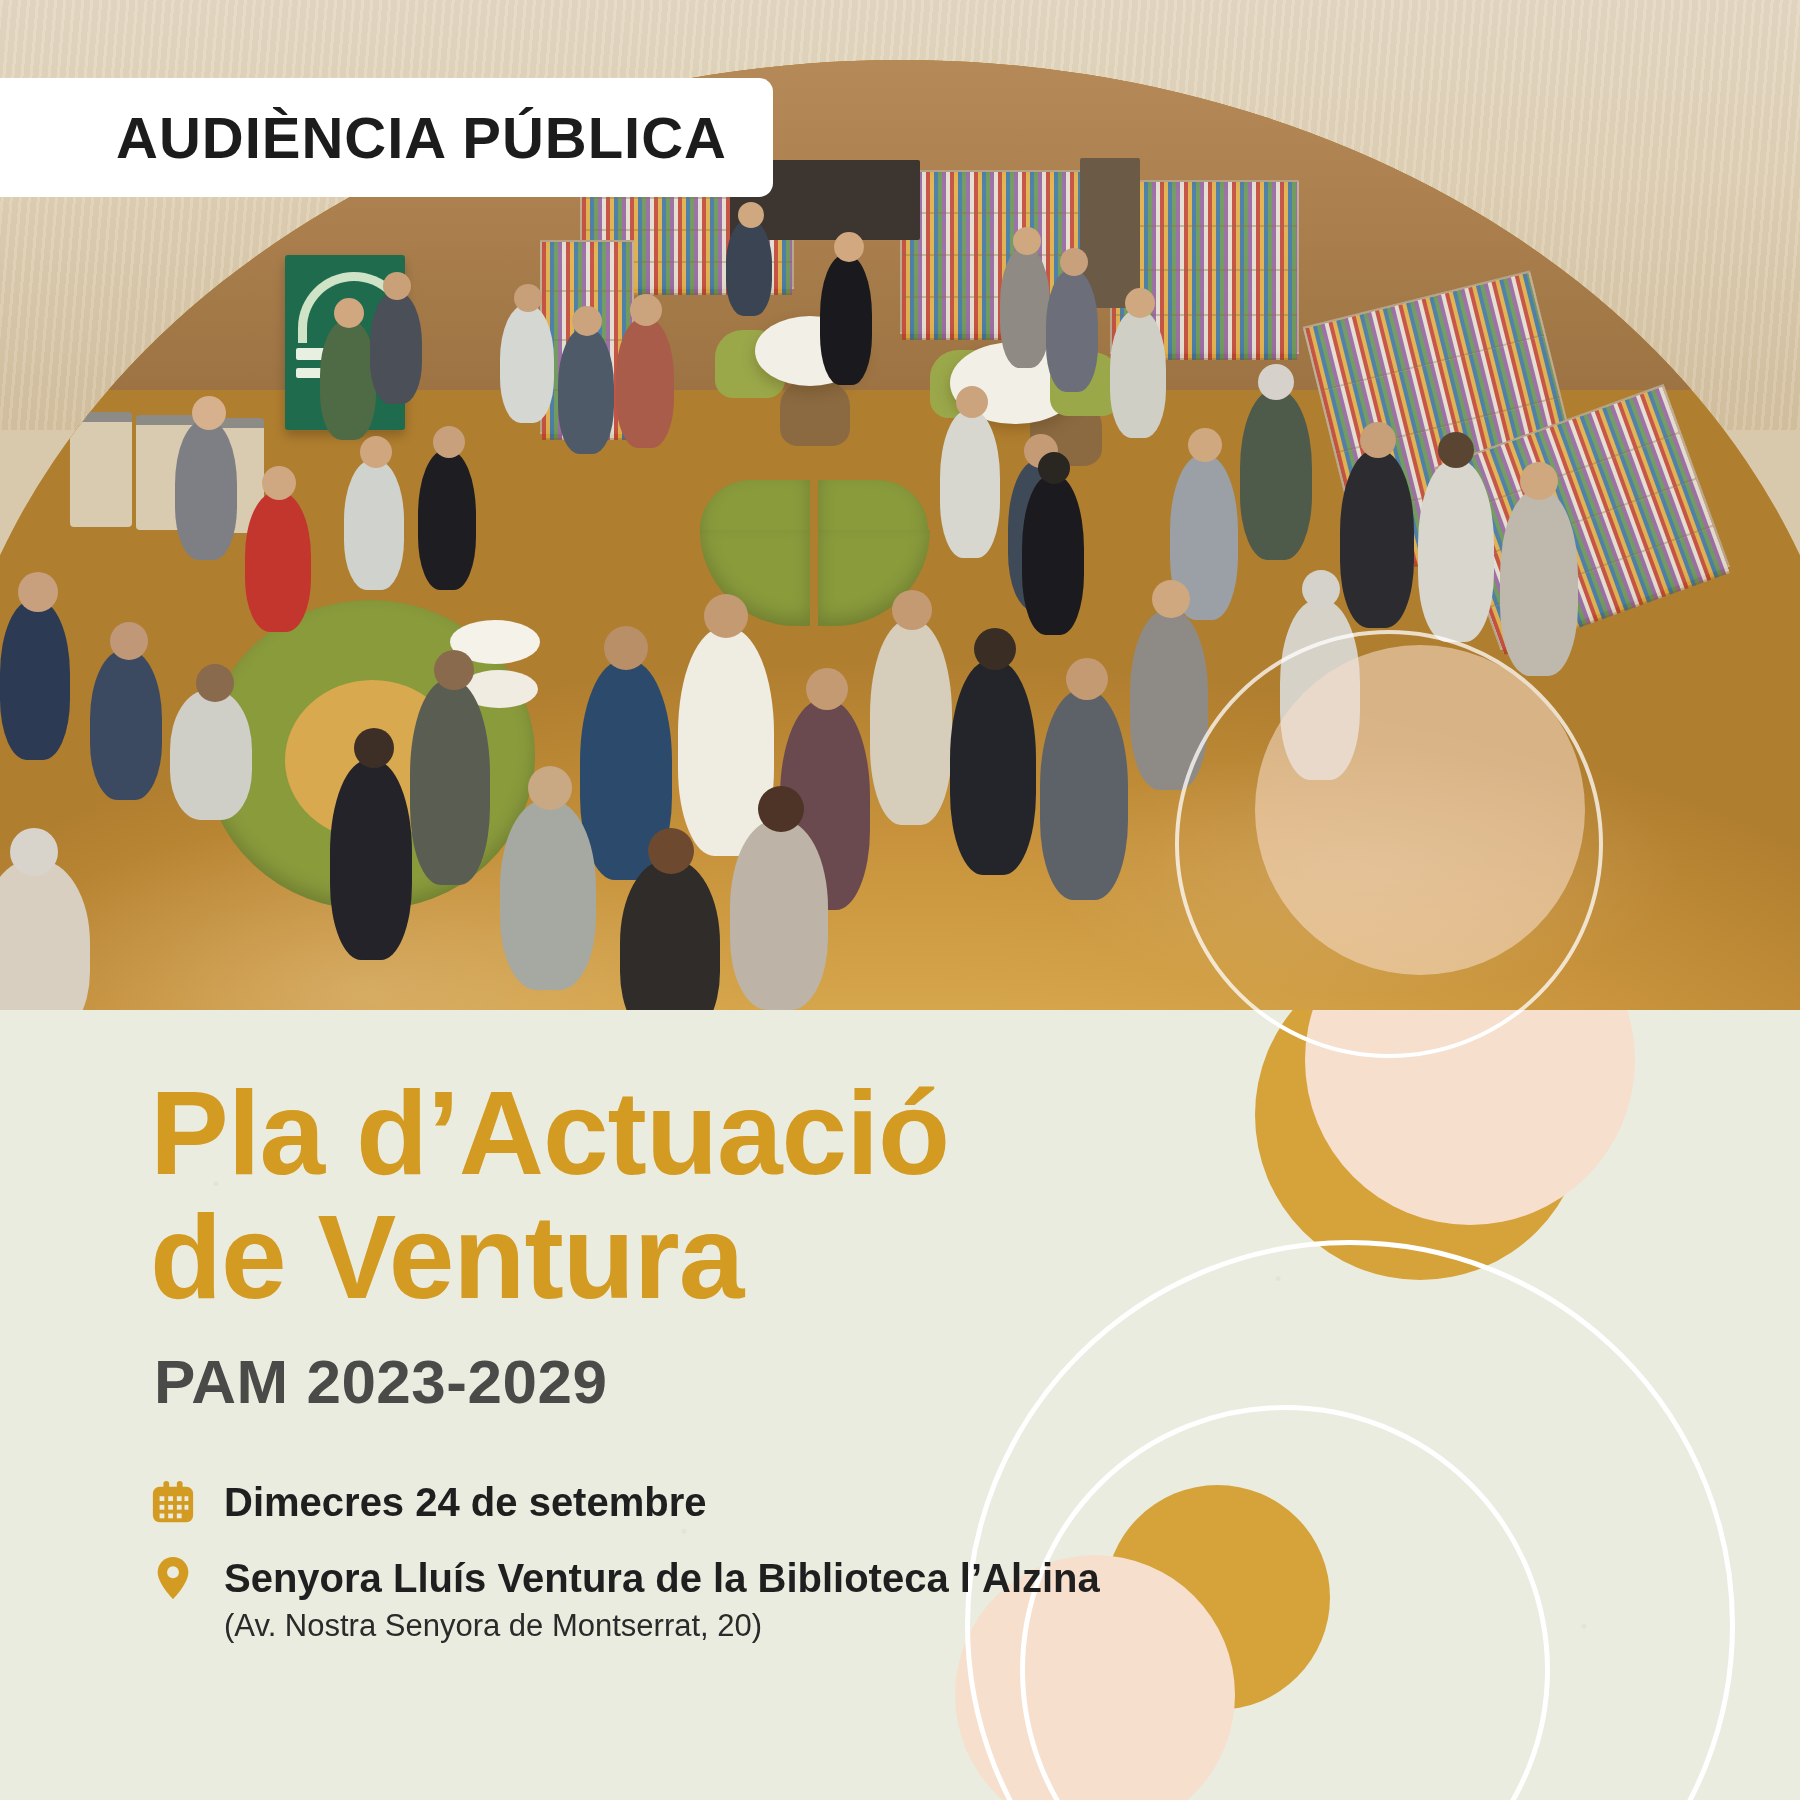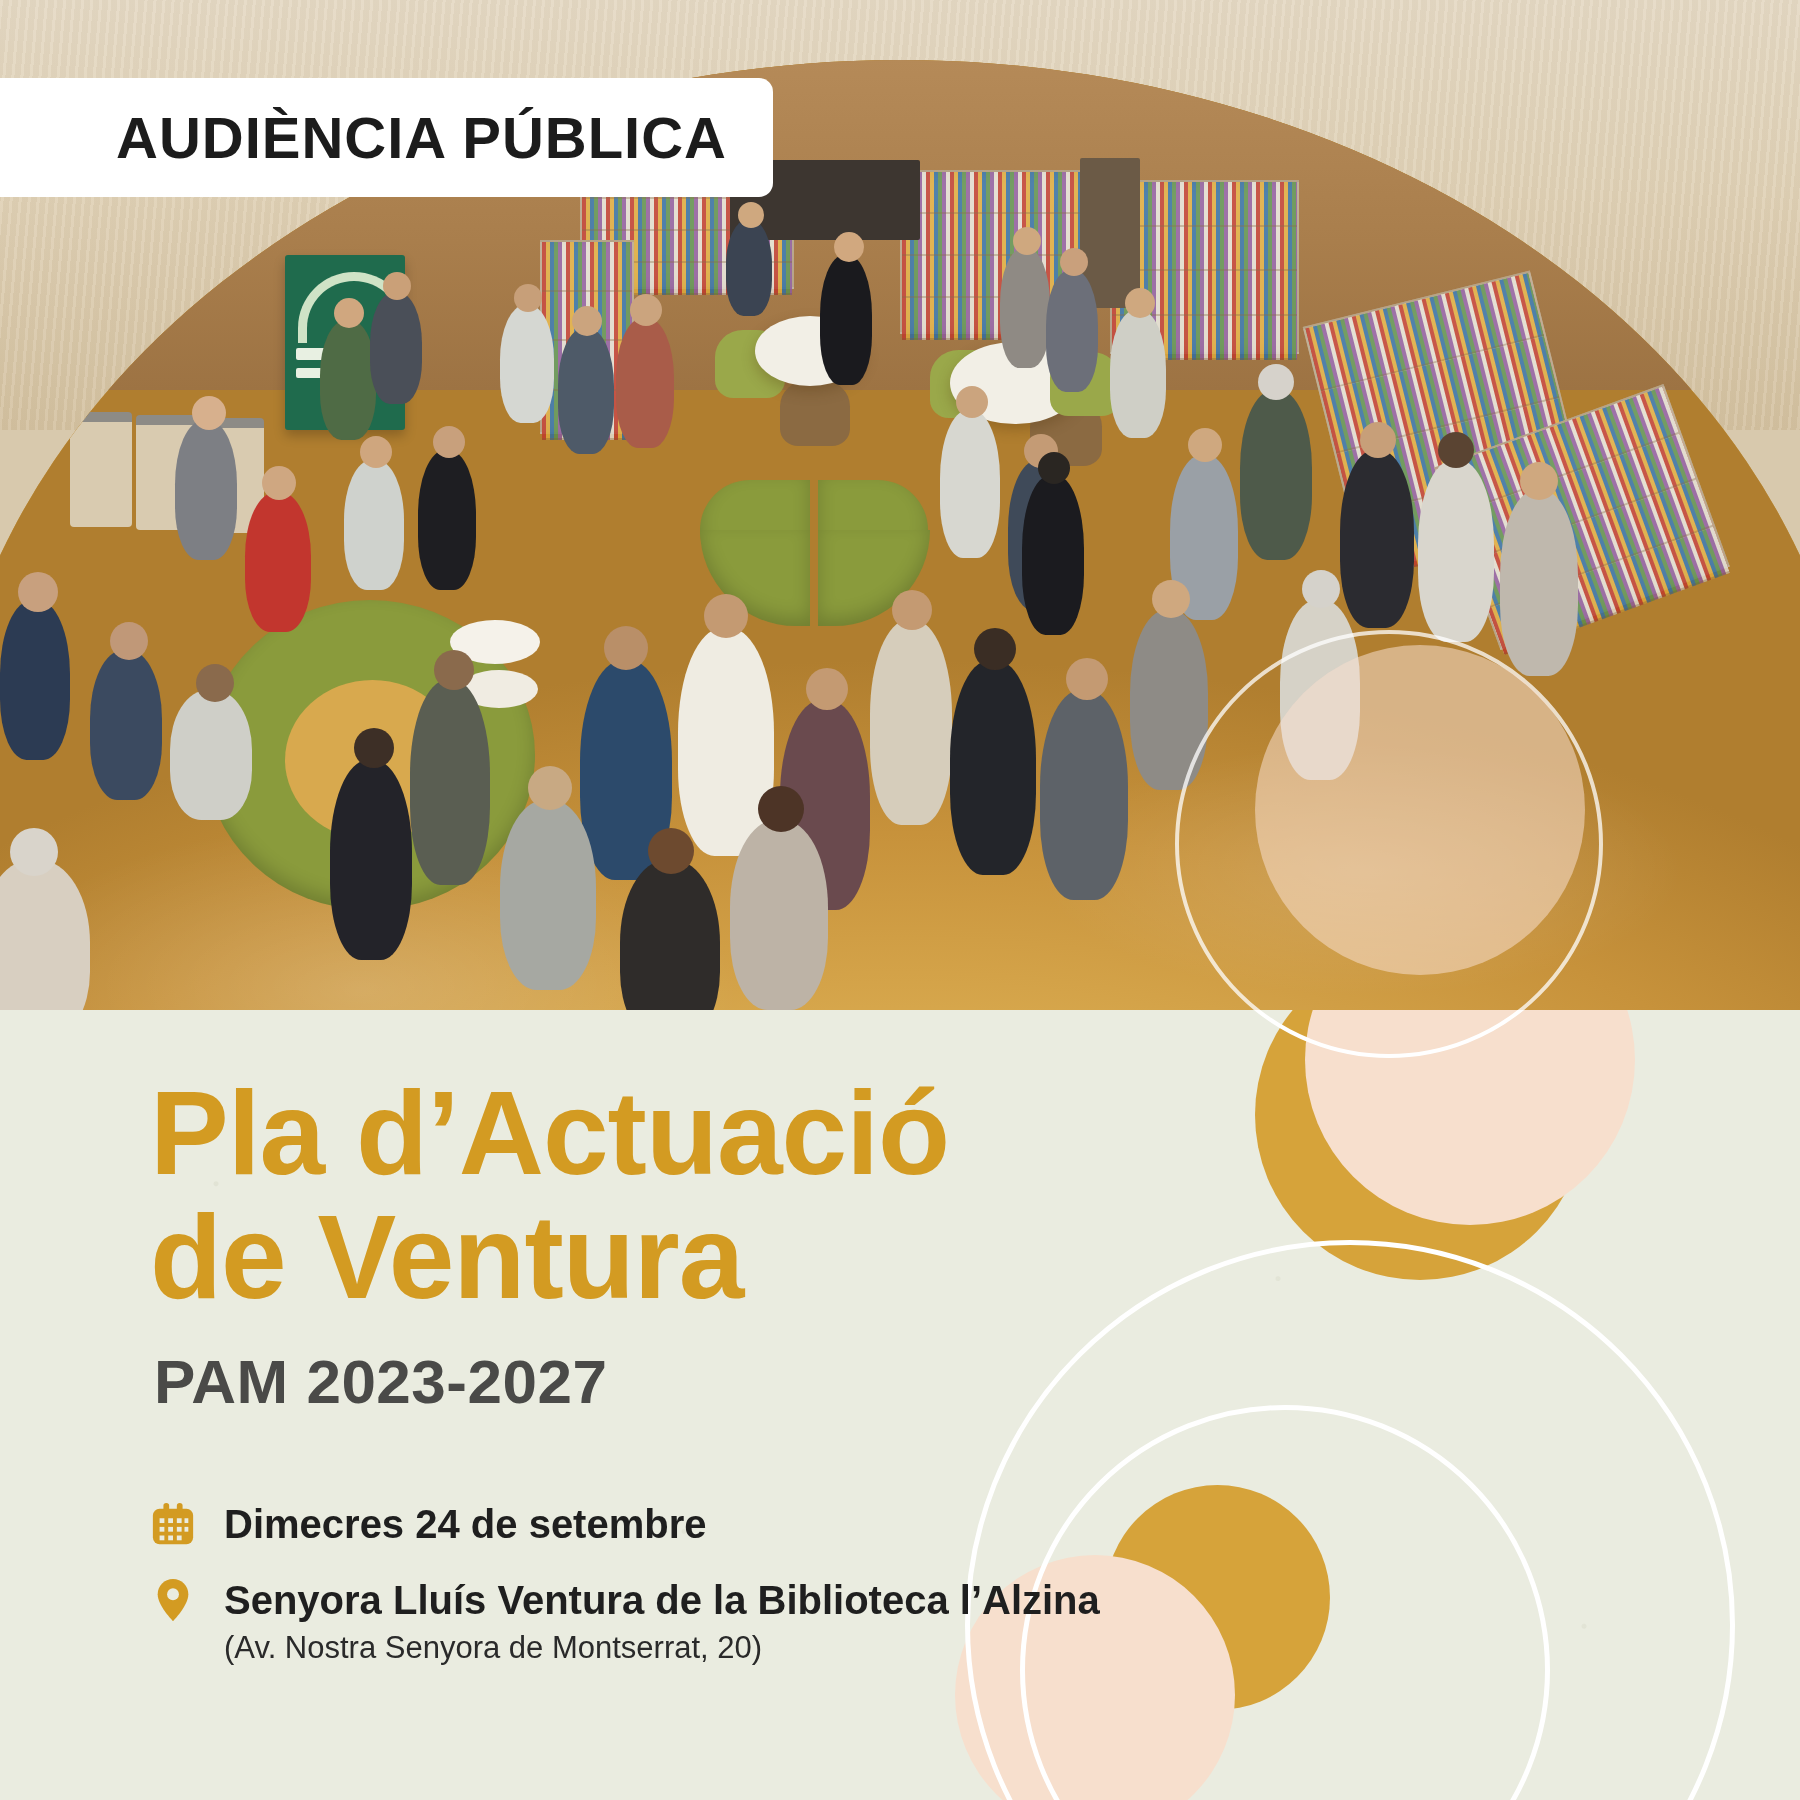--- a/index.html
+++ b/index.html
@@ -162,21 +162,21 @@
     letter-spacing: -1px;
   }
   .subtitle{
     font-size: 62px;
     font-weight: 700;
     color: #4a4a48;
     margin: 26px 0 0 4px;
     letter-spacing: 0.5px;
   }
   .details{
-    margin-top: 82px;
+    margin-top: 60px;
   }
   .row{
     display:flex;
     align-items:flex-start;
     margin-bottom: 26px;
   }
   .ico{
     width: 46px;
     height: 46px;
     flex: 0 0 46px;
@@ -411,21 +411,21 @@
     <div class="deco" style="left:1105px;top:475px;width:225px;height:225px;background:#d6a33a;"></div>
     <div class="deco" style="left:955px;top:545px;width:280px;height:280px;background:#f7dfcd;"></div>
     <div class="deco" style="left:965px;top:230px;width:760px;height:760px;border:5px solid #ffffff;"></div>
     <div class="deco" style="left:1020px;top:395px;width:520px;height:520px;border:5px solid #ffffff;"></div>
 
     <div class="content">
       <h1 class="title">
         <span>Pla d’Actuació</span><br>
         <span>de Ventura</span>
       </h1>
-      <div class="subtitle">PAM 2023-2027</div>
+      <div class="subtitle">PAM 2023-2029</div>
 
       <div class="details">
 
         <div class="row">
           <span class="ico">
             <svg viewBox="0 0 48 48" fill="none">
               <rect x="3" y="8" width="42" height="37" rx="7" fill="#d39b22"></rect>
               <rect x="14" y="2" width="6" height="11" rx="3" fill="#d39b22"></rect>
               <rect x="28" y="2" width="6" height="11" rx="3" fill="#d39b22"></rect>
               <rect x="10" y="18" width="5" height="5" fill="#eaece0"></rect>

